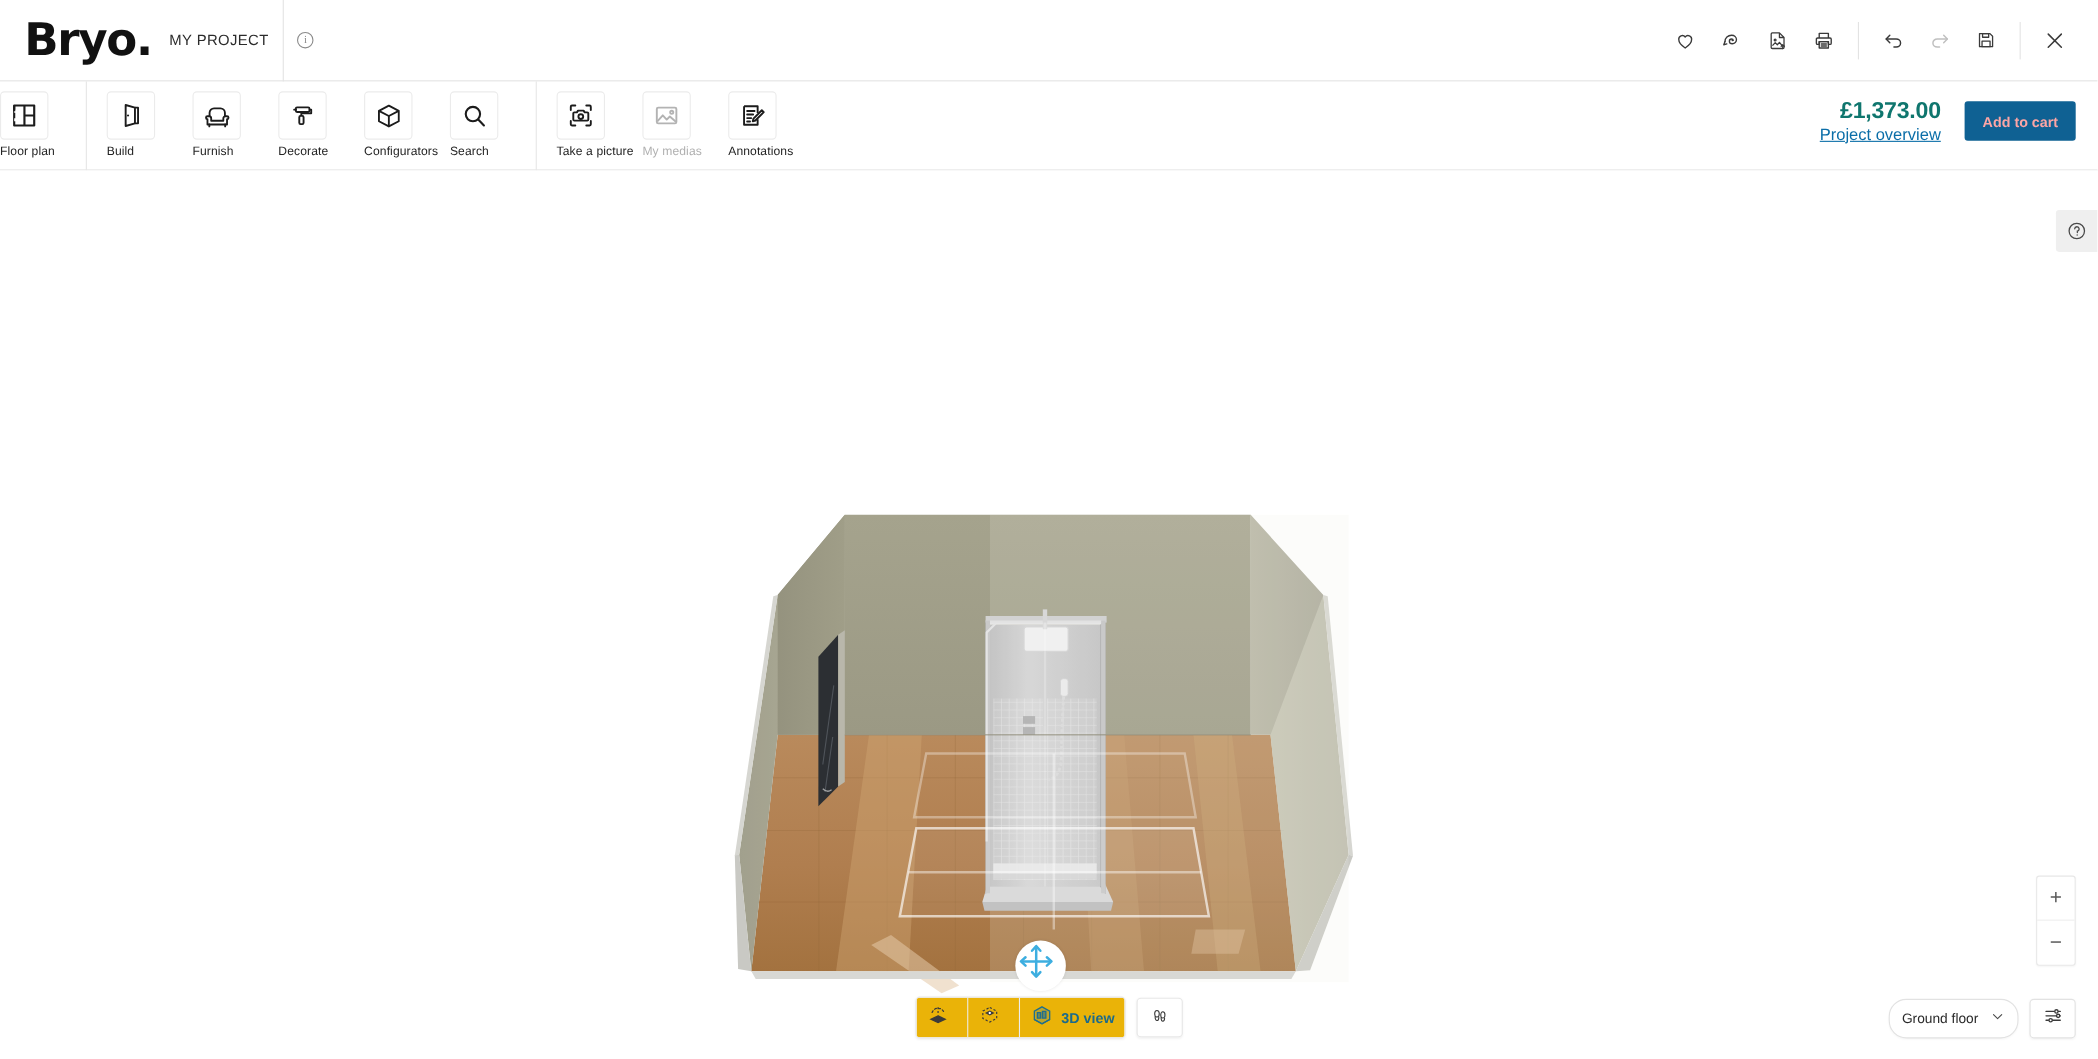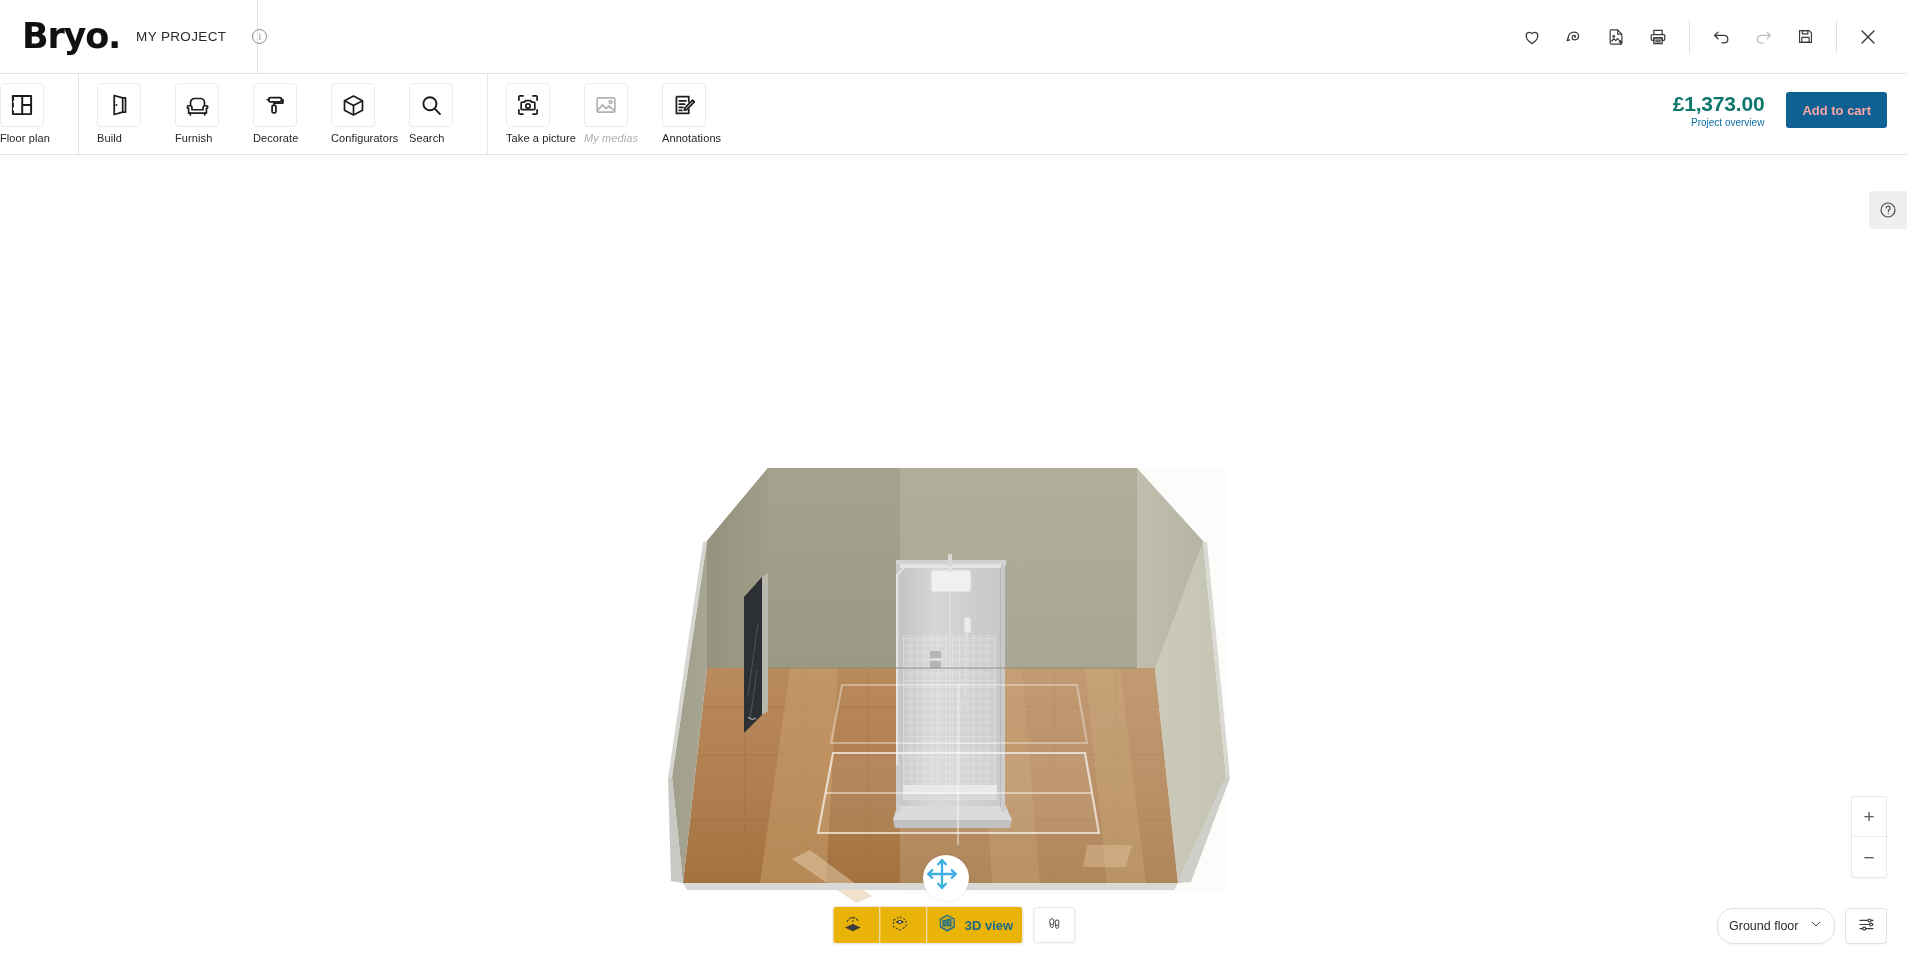--- a/index.html
+++ b/index.html
@@ -19,21 +19,21 @@
     display: flex; align-items: center;
   }
   .brand-zone {
     width: 258px; height: 74px;
     display: flex; align-items: center; gap: 16px;
     padding-left: 22px;
     border-right: 1px solid #e3e3e3;
   }
   .brand-logo {
     font-family: "DejaVu Sans", sans-serif;
-    font-size: 35px; font-weight: 700; letter-spacing: -1.2px;
+    font-size: 41px; font-weight: 700; letter-spacing: -1.2px;
     color: #111; line-height: 1;
   }
   .project-name {
     font-size: 13.5px; letter-spacing: .35px; color: #2b2b2b; white-space: nowrap;
   }
   .info-icon {
     display:inline-flex; align-items:center; justify-content:center;
     width:15px; height:15px; border-radius:50%;
     border:1px solid #8a8a8a; color:#8a8a8a;
     font-size:10px; font-family:"Liberation Serif", serif; line-height:1;
@@ -68,33 +68,33 @@
     width: 44px; height: 44px;
     border: 1px solid #ebebeb; border-radius: 4px;
     display:flex; align-items:center; justify-content:center;
     background:#fff;
   }
   .tool .lbl {
     margin-top: 5px; font-size: 11px; color: #242424; white-space: nowrap;
     letter-spacing: .1px;
   }
   .tool.disabled .box svg { opacity: .33; }
-  .tool.disabled .lbl { color: #b0b0b0; font-style: italic; }
+  .tool.disabled .lbl { color: #b0b0b0; }
   .tool.grp-first { margin-left: 18px; }
 
   .toolbar-right {
     margin-left: auto; display:flex; align-items:center; gap: 22px;
     padding-right: 20px; height: 72px;
   }
   .price-block { text-align: right; line-height: 1.25; }
   .price {
     font-size: 21px; font-weight: 700; color: #0f766e; letter-spacing: -.2px;
   }
   .proj-overview {
-    font-size: 10px; color: #0b6ea8; cursor: pointer; display:block;margin-left:46px;
+    font-size: 15px; color: #0b6ea8; text-decoration: underline; cursor: pointer; display:block;margin-left:46px;
   }
   .cart-btn {
     background: #0f6193; color: #fca5a5; border: none;
     font-size: 13px; font-weight: 700; font-family:"Liberation Sans", sans-serif;
     padding: 0 16px; height: 36px; border-radius: 3px; cursor: pointer;
     white-space: nowrap;
   }
 
   
   .viewport {

